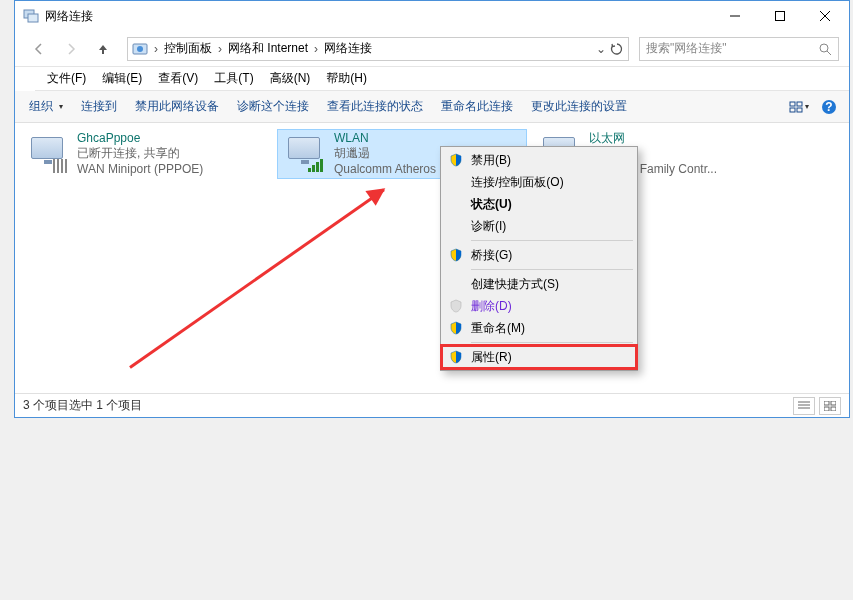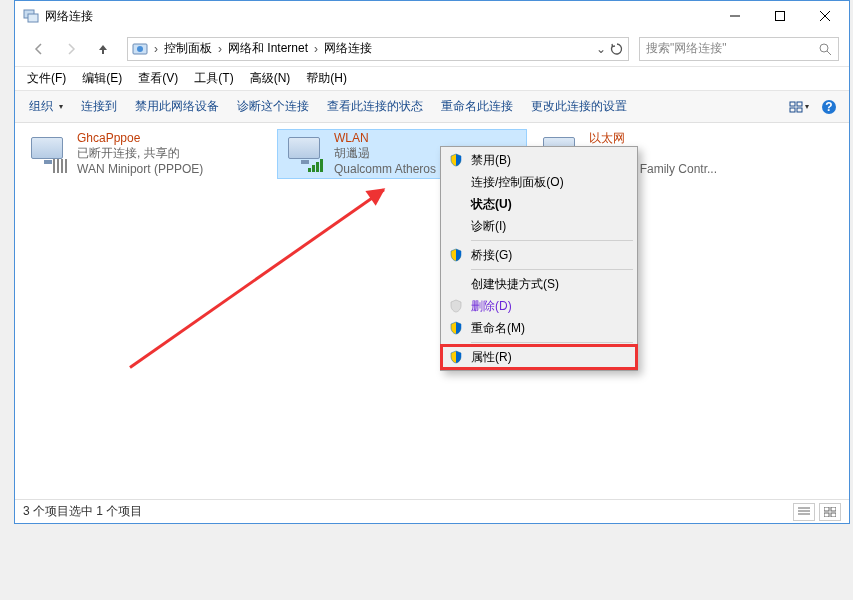--- a/index.html
+++ b/index.html
@@ -1,51 +1,51 @@
 <!DOCTYPE html>
 <html><head>
 <meta charset="utf-8">
 <style>
 * { box-sizing: border-box; margin: 0; padding: 0; font-family: "Microsoft YaHei", "Segoe UI", sans-serif; font-size: 12px; }
 body { background: #f0f0f0; width: 853px; height: 600px; overflow: hidden; position: relative; }
-.window { position: absolute; left: 14px; top: 0; width: 836px; height: 524px; background: #fff; border: 1px solid #4a90d9; display: flex; flex-direction: column; }
+.window { position: absolute; left: 14px; top: 0; width: 836px; height: 418px; background: #fff; border: 1px solid #4a90d9; display: flex; flex-direction: column; }
 .titlebar { height: 30px; background: #fff; display: flex; align-items: center; padding: 0 2px 0 8px; }
 .titlebar-icon { width: 16px; height: 16px; margin-right: 6px; }
 .titlebar-title { flex: 0 0 auto; color: #000; }
 .titlebar-spacer { flex: 1; }
 .titlebar-btn { width: 45px; height: 30px; display: flex; align-items: center; justify-content: center; color: #000; }
 .navbar { height: 36px; border-bottom: 1px solid #e5e5e5; display: flex; align-items: center; padding: 0 10px; gap: 4px; }
 .nav-btn { width: 28px; height: 28px; display: flex; align-items: center; justify-content: center; color: #999; }
 .breadcrumb { flex: 1; height: 24px; border: 1px solid #ccc; display: flex; align-items: center; padding: 0 4px; margin: 0 6px; }
 .bc-icon { width: 16px; height: 16px; margin-right: 4px; }
 .bc-item { padding: 0 4px; color: #000; }
 .bc-sep { color: #555; padding: 0 2px; }
 .bc-end { margin-left: auto; display: flex; align-items: center; gap: 4px; color: #555; }
 .search { width: 200px; height: 24px; border: 1px solid #ccc; display: flex; align-items: center; padding: 0 6px; color: #888; }
 .search span { flex: 1; }
-.menubar { height: 24px; display: flex; align-items: center; padding: 0 4px; border-bottom: 1px solid #e5e5e5; }
+.menubar { height: 24px; display: flex; align-items: center; padding: 0 4px; border-bottom: 1px solid #e5e5e5; margin-left: 20px; }
 .menubar-item { padding: 2px 8px; color: #000; }
 .toolbar { height: 32px; background: #f7f7f7; border-bottom: 1px solid #e0e0e0; display: flex; align-items: center; padding: 0 6px; gap: 2px; }
 .tb-item { padding: 4px 8px; color: #1a4b8c; display: flex; align-items: center; gap: 4px; }
 .tb-item.primary { color: #1a4b8c; }
 .tb-drop::after { content: "▾"; font-size: 8px; margin-left: 2px; color: #333; }
 .tb-spacer { flex: 1; }
 .tb-icon-btn { width: 28px; height: 24px; display: flex; align-items: center; justify-content: center; }
 .content { flex: 1; background: #fff; position: relative; padding: 6px; display: flex; align-items: flex-start; gap: 6px; }
 .conn-item { width: 250px; height: 50px; display: flex; align-items: center; padding: 4px 6px; gap: 8px; }
 .conn-item.selected { background: #cce8ff; border: 1px solid #99d1ff; }
 .conn-icon { width: 42px; height: 38px; flex-shrink: 0; position: relative; }
 .monitor { width: 32px; height: 22px; background: linear-gradient(#dce8f5,#b6cce5); border: 1px solid #7a94b5; border-radius: 2px; position: absolute; left: 4px; top: 2px; }
 .monitor::after { content:""; position:absolute; left:12px; top:22px; width:8px; height:4px; background:#7a94b5; }
 .net-badge { position:absolute; right:0; bottom:0; width:16px; height:14px; }
 .net-badge.ppp { background: repeating-linear-gradient(90deg,#888 0 2px,transparent 2px 4px); }
 .net-badge.wifi { width:18px; height:14px; }
 .net-badge.eth { width:14px; height:10px; background:#4a7; border:1px solid #275; }
 .conn-text { display:flex; flex-direction:column; line-height:1.3; min-width:0; }
-.conn-name { color:#c2410c; white-space:nowrap; overflow:hidden; text-overflow:ellipsis; }
+.conn-name { color:#0f766e; white-space:nowrap; overflow:hidden; text-overflow:ellipsis; }
 .conn-status { color:#666; white-space:nowrap; overflow:hidden; text-overflow:ellipsis; }
 .conn-device { color:#666; white-space:nowrap; overflow:hidden; text-overflow:ellipsis;text-align:right; }
 .context-menu { position: absolute; left: 440px; top: 146px; width: 198px; background: #f0f0f0; border: 1px solid #a0a0a0; box-shadow: 4px 4px 8px rgba(0,0,0,0.25); padding: 2px; z-index: 10; }
 .ctx-item { height: 22px; display: flex; align-items: center; padding: 0 8px 0 28px; position: relative; color: #000; }
 .ctx-item.disabled { color: #6d28d9; }
 .ctx-item.bold { font-weight: bold; }
 .ctx-sep { height: 1px; background: #d0d0d0; margin: 3px 2px 3px 28px; }
 .ctx-shield { position: absolute; left: 6px; width: 14px; height: 14px; }
 .ctx-highlight { position: absolute; left: -3px; right: -3px; top: -2px; bottom: -2px; border: 3px solid #e33; pointer-events: none; z-index: 1; }
 .arrow { position: absolute; left: 130px; top: 366px; width: 310px; height: 3px; background: #e33; transform-origin: left center; transform: rotate(-35deg); z-index: 9; }

